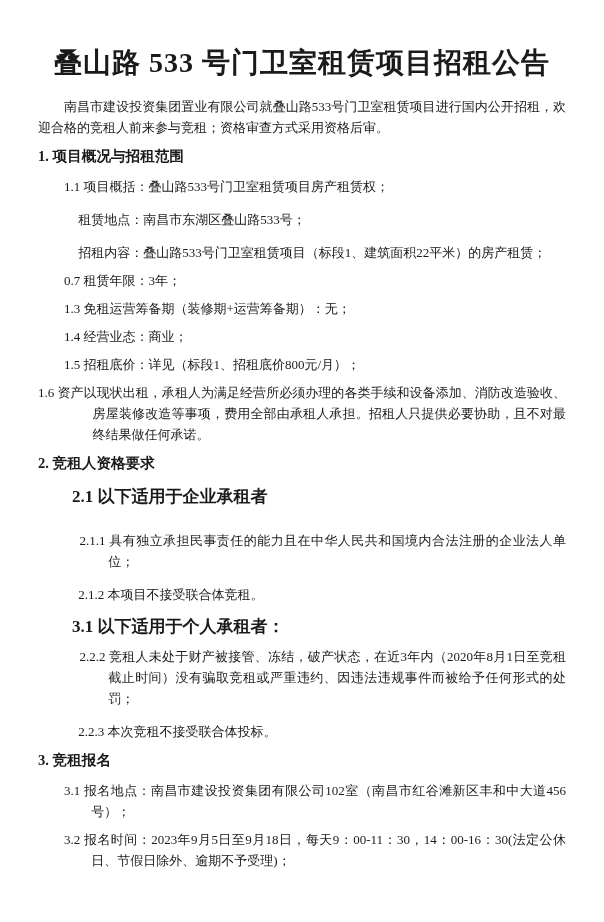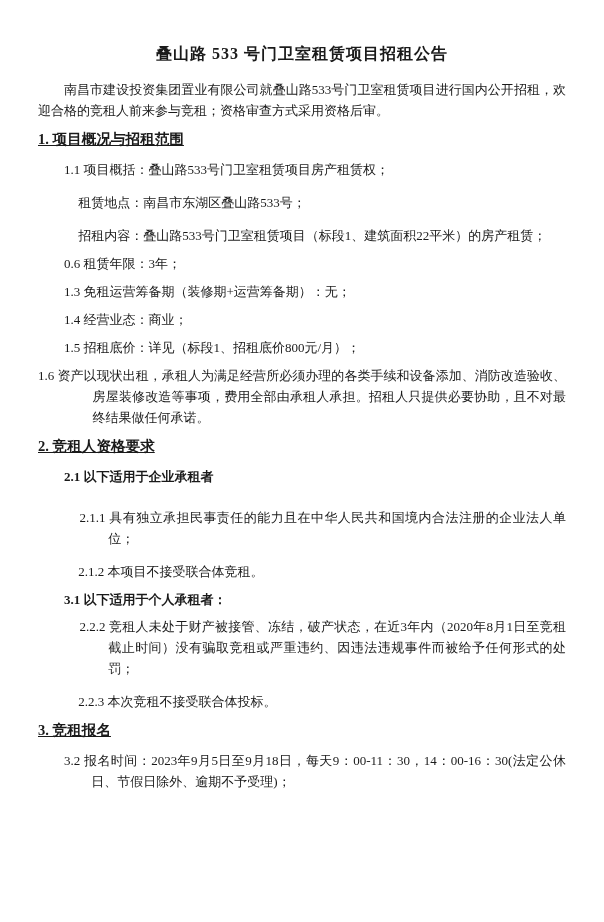--- a/index.html
+++ b/index.html
@@ -30,21 +30,21 @@
     width: 118px;
     height: 92px;
     pointer-events: none;
     z-index: 5;
     opacity: 0.62;
   }
   .seal svg { display: block; }
 
   .doc-title {
     text-align: center;
-    font-size: 16px;
+    font-size: 28px;
     font-weight: bold;
     letter-spacing: 1px;
     margin: 16px 0 14px 0;
     position: relative;
     z-index: 6;
   }
 
   p {
     margin: 0 0 7px 0;
     font-size: 13px;
@@ -55,52 +55,52 @@
   .indent3 { padding-left: 2em; }
   .indent4 { padding-left: 3.1em; margin-top: 12px; }
   .hang-indent {
     padding-left: 4.2em;
     text-indent: -4.2em;
   }
   .sec-head {
     font-weight: bold;
     font-size: 14.6px;
     margin: 6px 0 7px 0;
-    text-decoration: underline;
   }
   .sub-head {
     font-weight: bold;
-    font-size: 13px;
+    font-size: 17px;
     margin: 4px 0 6px 0;
   }
 </style>
 </head>
 <body>
 
 <div class="page">
 
 
   <h1 class="doc-title">叠山路 533 号门卫室租赁项目招租公告</h1>
 
   <p class="indent2">南昌市建设投资集团置业有限公司就叠山路533号门卫室租赁项目进行国内公开招租，欢迎合格的竞租人前来参与竞租；资格审查方式采用资格后审。</p>
 
   <p class="sec-head">1. 项目概况与招租范围</p>
   <p class="indent3">1.1  项目概括：叠山路533号门卫室租赁项目房产租赁权；</p>
   <p class="indent4">租赁地点：南昌市东湖区叠山路533号；</p>
   <p class="indent4">招租内容：叠山路533号门卫室租赁项目（标段1、建筑面积22平米）的房产租赁；</p>
-  <p class="indent3">0.6  租赁年限：3年；</p>
+  <p class="indent3">0.7  租赁年限：3年；</p>
   <p class="indent3">1.3  免租运营筹备期（装修期+运营筹备期）：无；</p>
   <p class="indent3">1.4  经营业态：商业；</p>
   <p class="indent3">1.5  招租底价：详见（标段1、招租底价800元/月）；</p>
   <p class="hang-indent">1.6  资产以现状出租，承租人为满足经营所必须办理的各类手续和设备添加、消防改造验收、房屋装修改造等事项，费用全部由承租人承担。招租人只提供必要协助，且不对最终结果做任何承诺。</p>
 
   <p class="sec-head">2. 竞租人资格要求</p>
   <p class="sub-head indent3">2.1  以下适用于企业承租者</p>
   <p class="hang-indent" style="padding-left:5.4em;text-indent:-2.2em;margin-top:20px;">2.1.1  具有独立承担民事责任的能力且在中华人民共和国境内合法注册的企业法人单位；</p>
   <p class="indent4">2.1.2  本项目不接受联合体竞租。</p>
   <p class="sub-head indent3">3.1  以下适用于个人承租者：</p>
   <p class="hang-indent" style="padding-left:5.4em;text-indent:-2.2em;">2.2.2  竞租人未处于财产被接管、冻结，破产状态，在近3年内（2020年8月1日至竞租截止时间）没有骗取竞租或严重违约、因违法违规事件而被给予任何形式的处罚；</p>
   <p class="indent4">2.2.3  本次竞租不接受联合体投标。</p>
 
   <p class="sec-head">3. 竞租报名</p>
+  <p class="hang-indent" style="padding-left:4.1em;text-indent:-2.1em;">3.1  报名地点：南昌市建设投资集团有限公司102室（南昌市红谷滩新区丰和中大道456号）；</p>
   <p class="hang-indent" style="padding-left:4.1em;text-indent:-2.1em;">3.2  报名时间：2023年9月5日至9月18日，每天9：00-11：30，14：00-16：30(法定公休日、节假日除外、逾期不予受理)；</p>
 
 </div>
 
 </body></html>

